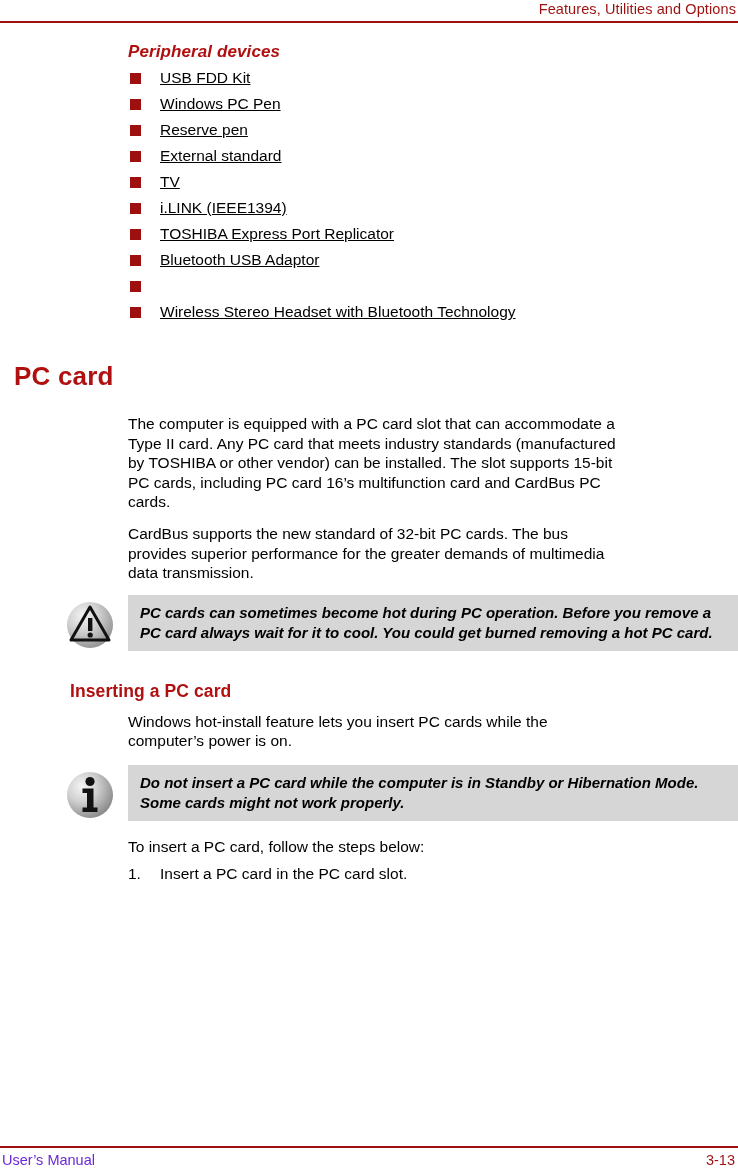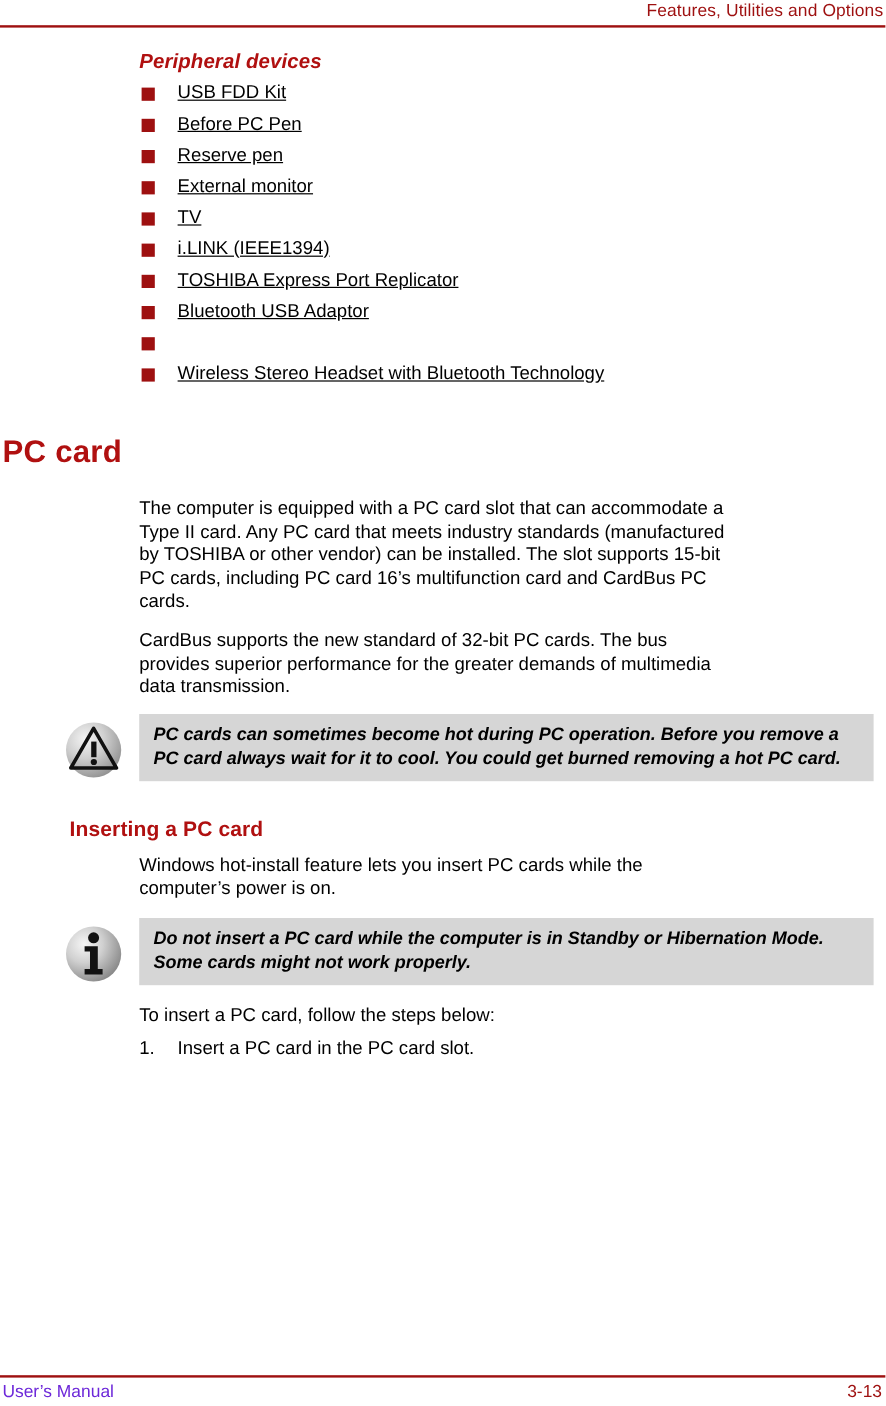--- a/index.html
+++ b/index.html
@@ -39,21 +39,21 @@
     left: 0;
     width: 738px;
     height: 2px;
     background: #9e1010;
   }
 
   
   .content {
     position: absolute;
     top: 42px;
-    left: 0;
+    left: 12px;
     width: 614px;
   }
 
   .sub-head {
     font-size: 17px;
     font-weight: bold;
     font-style: italic;
     color: #b01010;
     margin: 0 0 3px 116px;
     letter-spacing: 0.1px;
@@ -208,29 +208,29 @@
 
   <div>
     <div class="sub-head">Peripheral devices</div>
     <ul class="sq-list">
       <li>
         <span class="bullet"></span>
         <span>USB FDD Kit</span>
       </li>
       <li>
         <span class="bullet"></span>
-        <span>Before PC Pen</span>
+        <span>Windows PC Pen</span>
       </li>
       <li>
         <span class="bullet"></span>
         <span>Reserve pen</span>
       </li>
       <li>
         <span class="bullet"></span>
-        <span>External monitor</span>
+        <span>External standard</span>
       </li>
       <li>
         <span class="bullet"></span>
         <span>TV</span>
       </li>
       <li>
         <span class="bullet"></span>
         <span>i.LINK (IEEE1394)</span>
       </li>
       <li>

